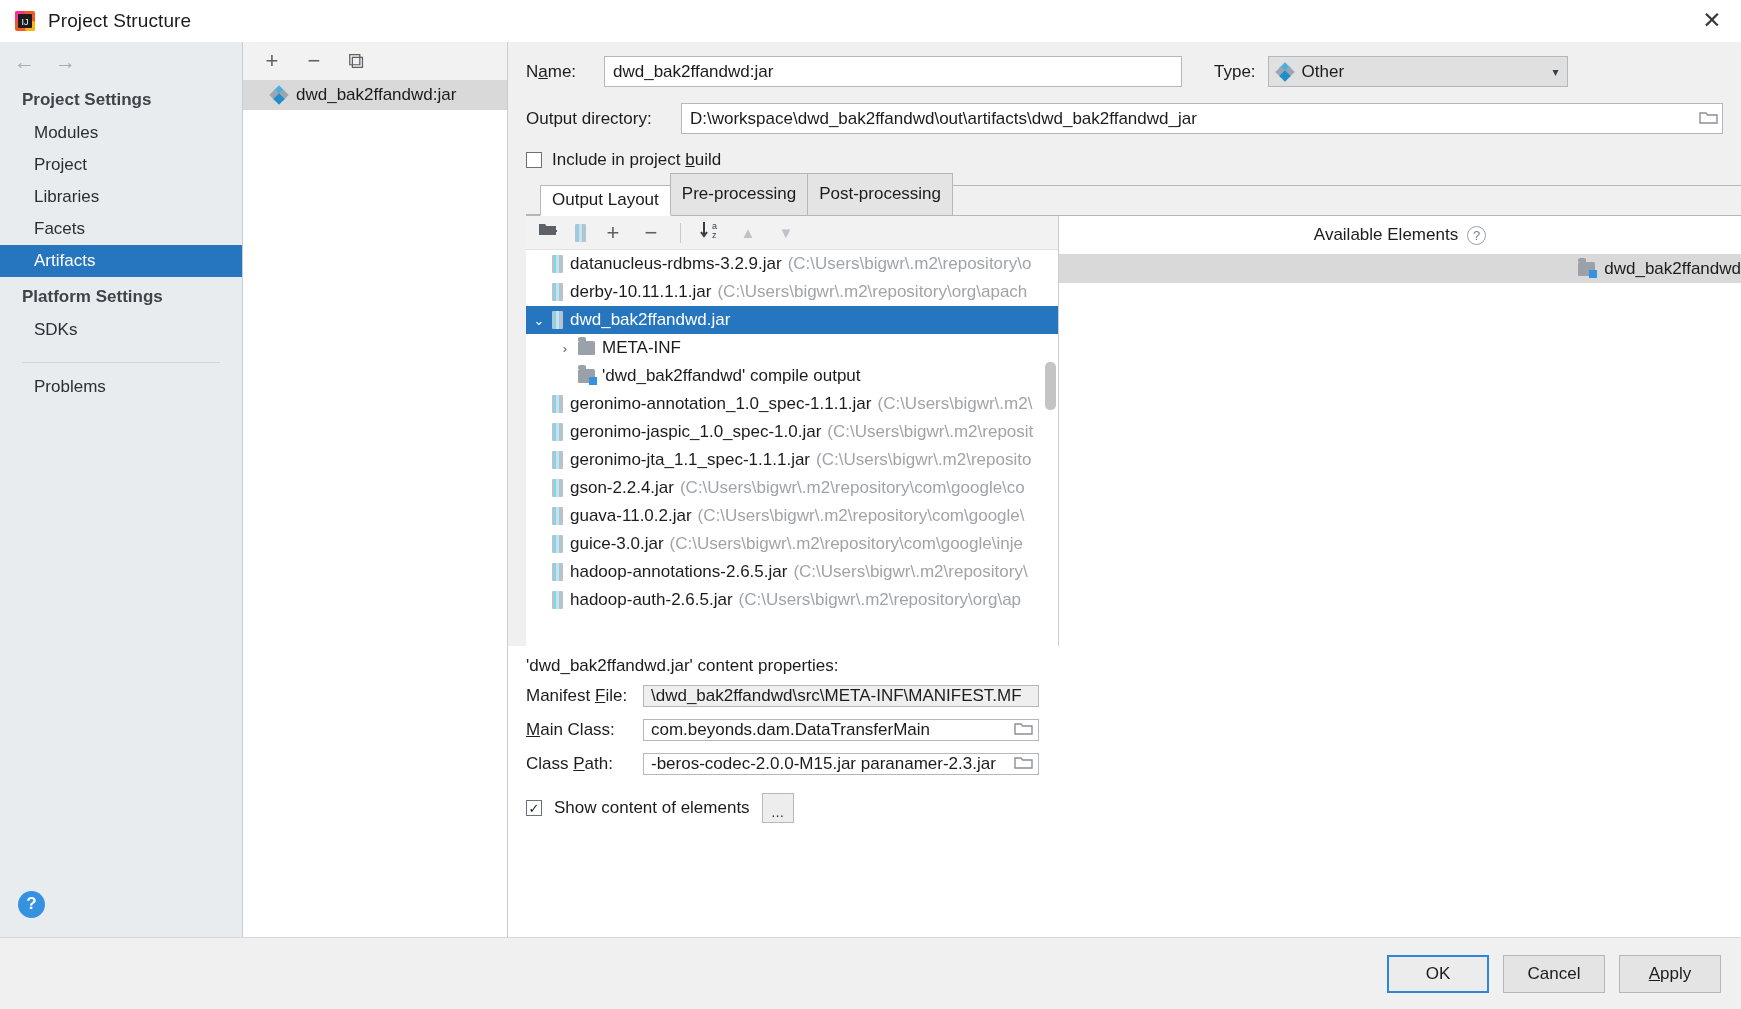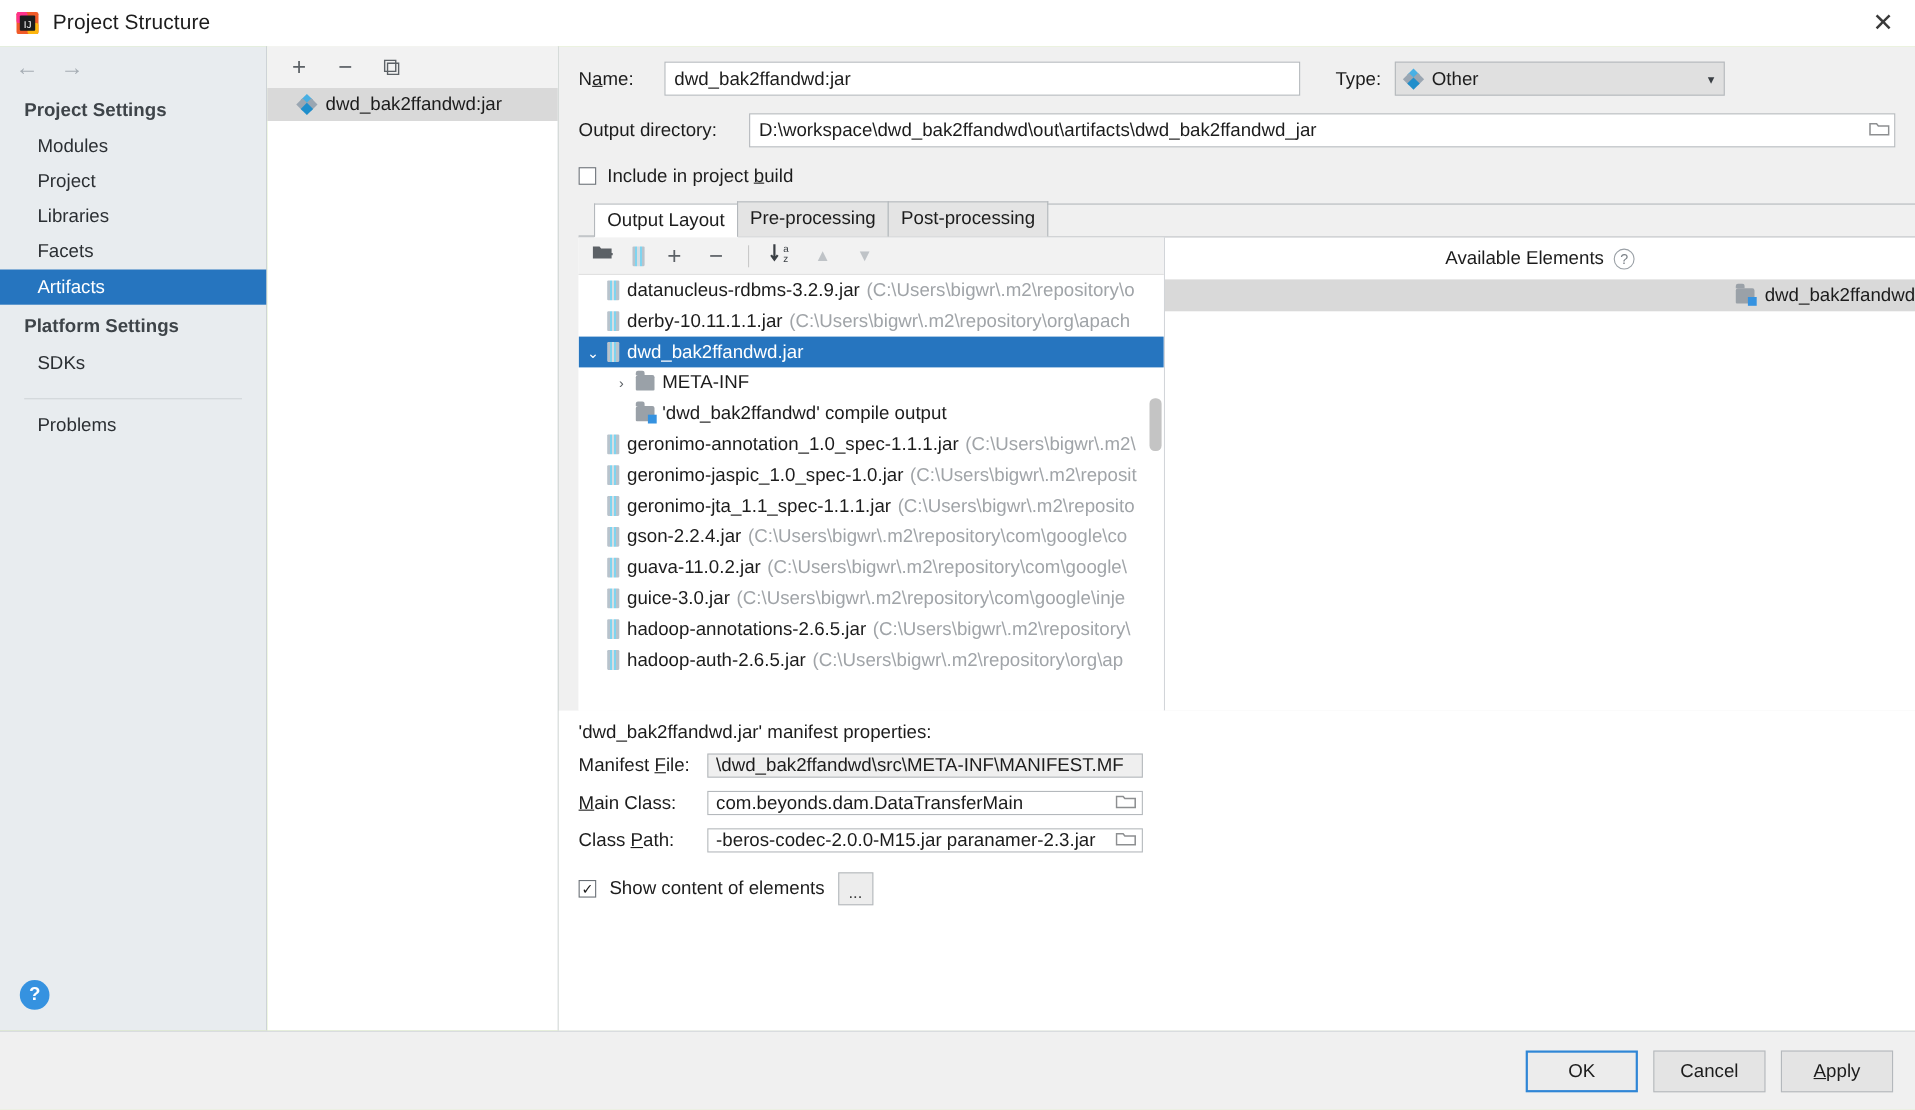--- a/index.html
+++ b/index.html
@@ -5,21 +5,21 @@
   * { box-sizing: border-box; }
   html, body {
     margin: 0; padding: 0;
     width: 1741px; height: 1009px;
     overflow: hidden;
     font-family: "Liberation Sans", sans-serif;
     font-size: 17px;
     color: #1c1c1c;
     background: #ffffff;
   }
-  .dialog { width: 1741px; height: 1009px; display: flex; flex-direction: column; background: #bef264; }
+  .dialog { width: 1741px; height: 1009px; display: flex; flex-direction: column; background: #000000; }
 
   
   .titlebar {
     height: 42px; min-height: 42px;
     background: #ffffff;
     display: flex; align-items: center;
     padding: 0 0 0 14px;
     border-bottom: 1px solid #ffffff;
   }
   .title-icon { width: 22px; height: 22px; margin-right: 12px; flex: 0 0 auto; position: relative; }
@@ -108,21 +108,21 @@
     display: flex; align-items: center; justify-content: center;
     font-size: 13px; line-height: 1; color: #1c1c1c;
   }
 
   
   .tabs { display: flex; align-items: flex-end; margin: 16px 0 0 18px; height: 30px; border-bottom: 1px solid #b4b8bc; }
   .tabs::after { content: ""; flex: 1 1 auto; border-bottom: 0; height: 100%; border-top: 1px solid #b4b8bc; }
   .tab {
     padding: 4px 11px 5px 11px; font-size: 17px;
     border: 1px solid #b4b8bc; border-bottom: none; background: #e4e4e4;
-    margin-right: -1px; height: 32px; display: flex; align-items: center;
+    margin-right: -1px; height: 42px; display: flex; align-items: center;
   }
   .tab.active { background: #ffffff; border-bottom: 1px solid #ffffff; margin-bottom: -1px; height: 31px; }
   .tabs-lead { width: 14px; height: 29px; border-bottom: 1px solid #b4b8bc; }
 
   
   .panes { display: flex; margin: 0 0 0 18px; height: 430px; min-height: 0; }
   .left-pane { width: 533px; min-width: 533px; display: flex; flex-direction: column; background: #ffffff; border-right: 1px solid #c8cdd1; }
   .pane-toolbar {
     height: 34px; display: flex; align-items: center; gap: 16px;
     padding: 0 0 0 12px; background: #f2f2f2; border-bottom: 1px solid #e1e1e1;
@@ -426,21 +426,21 @@
             <span class="qmark">?</span>
           </div>
           <div class="avail-row">
             <span class="folder-ico mod"></span>
             <span>dwd_bak2ffandwd</span>
           </div>
         </div>
       </div>
 
       <div class="manifest">
-        <div class="mf-title">'dwd_bak2ffandwd.jar' manifest properties:</div>
+        <div class="mf-title">'dwd_bak2ffandwd.jar' content properties:</div>
 
         <div class="mf-row">
           <span class="mf-lbl">Manifest <u>F</u>ile:</span>
           <div class="mf-field disabled">
             <span>\dwd_bak2ffandwd\src\META-INF\MANIFEST.MF</span>
           </div>
         </div>
 
         <div class="mf-row">
           <span class="mf-lbl"><u>M</u>ain Class:</span>

